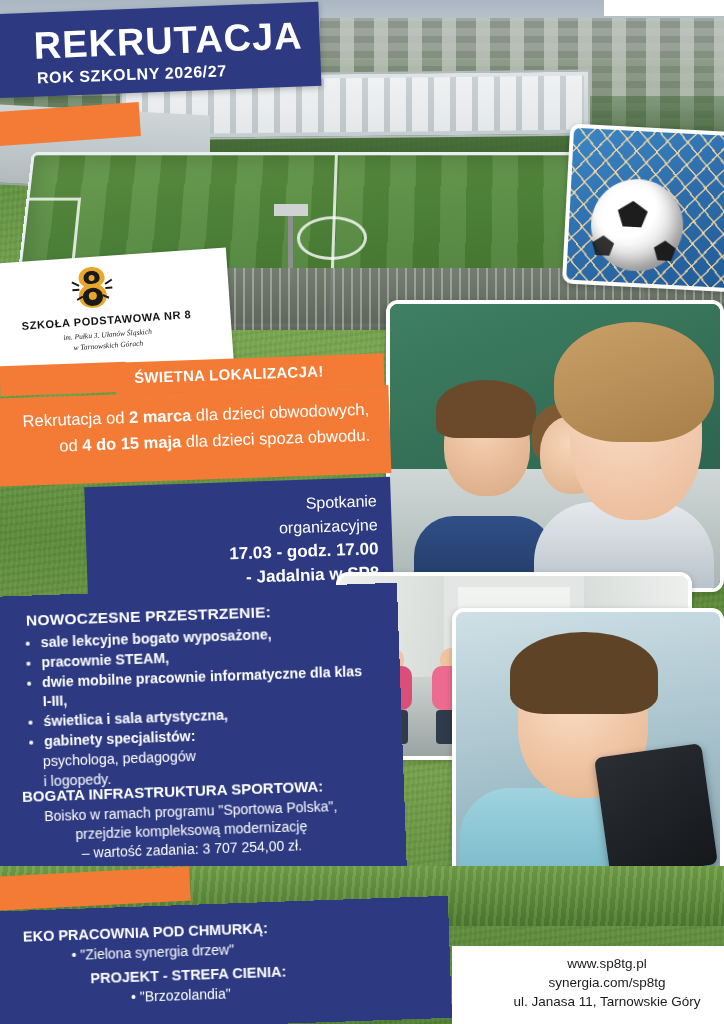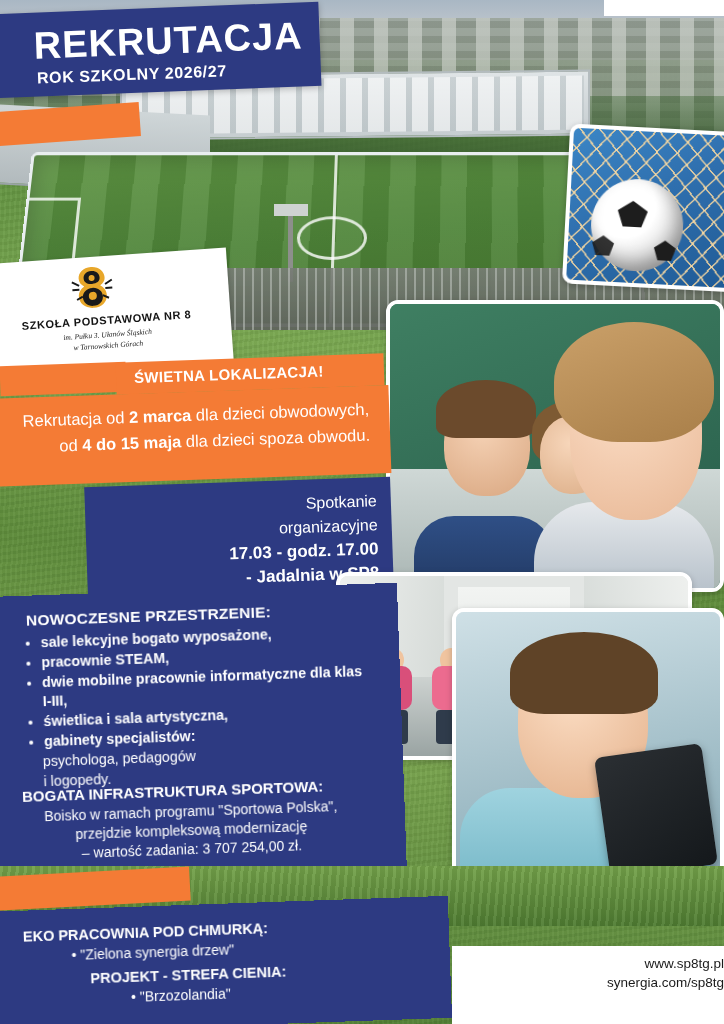--- a/index.html
+++ b/index.html
@@ -418,21 +418,21 @@
     color:#ffffff; font-size:14px;
   }
   .bullet::before{ content:"• "; }
 
   
   .contact-card {
     position:absolute; left:452px; top:946px; width:272px; height:78px;
     background:#ffffff;
   }
   .contact-card .line{
-    color:#1b1b1b; font-size:13.5px; line-height:19px; text-align:right;padding-left:38px;
+    color:#1b1b1b; font-size:13.5px; line-height:19px; text-align:center;padding-left:38px;
   }
   .contact-card .inner{ position:absolute; left:0; right:0; top:8px; }
 
   .white-corner-tr {
     position:absolute; right:0; top:0; width:120px; height:16px; background:#ffffff;
   }
 </style>
 </head>
 <body>
 
@@ -593,16 +593,17 @@
     <div class="head1">EKO PRACOWNIA POD CHMURKĄ:</div>
     <div class="li1 bullet">"Zielona synergia drzew"</div>
     <div class="head2">PROJEKT - STREFA CIENIA:</div>
     <div class="li2 bullet">"Brzozolandia"</div>
   </div>
 
   <div class="contact-card">
     <div class="inner">
       <div class="line">www.sp8tg.pl</div>
       <div class="line">synergia.com/sp8tg</div>
+      <div class="line">ul. Janasa 11, Tarnowskie Góry</div>
     </div>
   </div>
 
 </div>
 
 </body></html>

